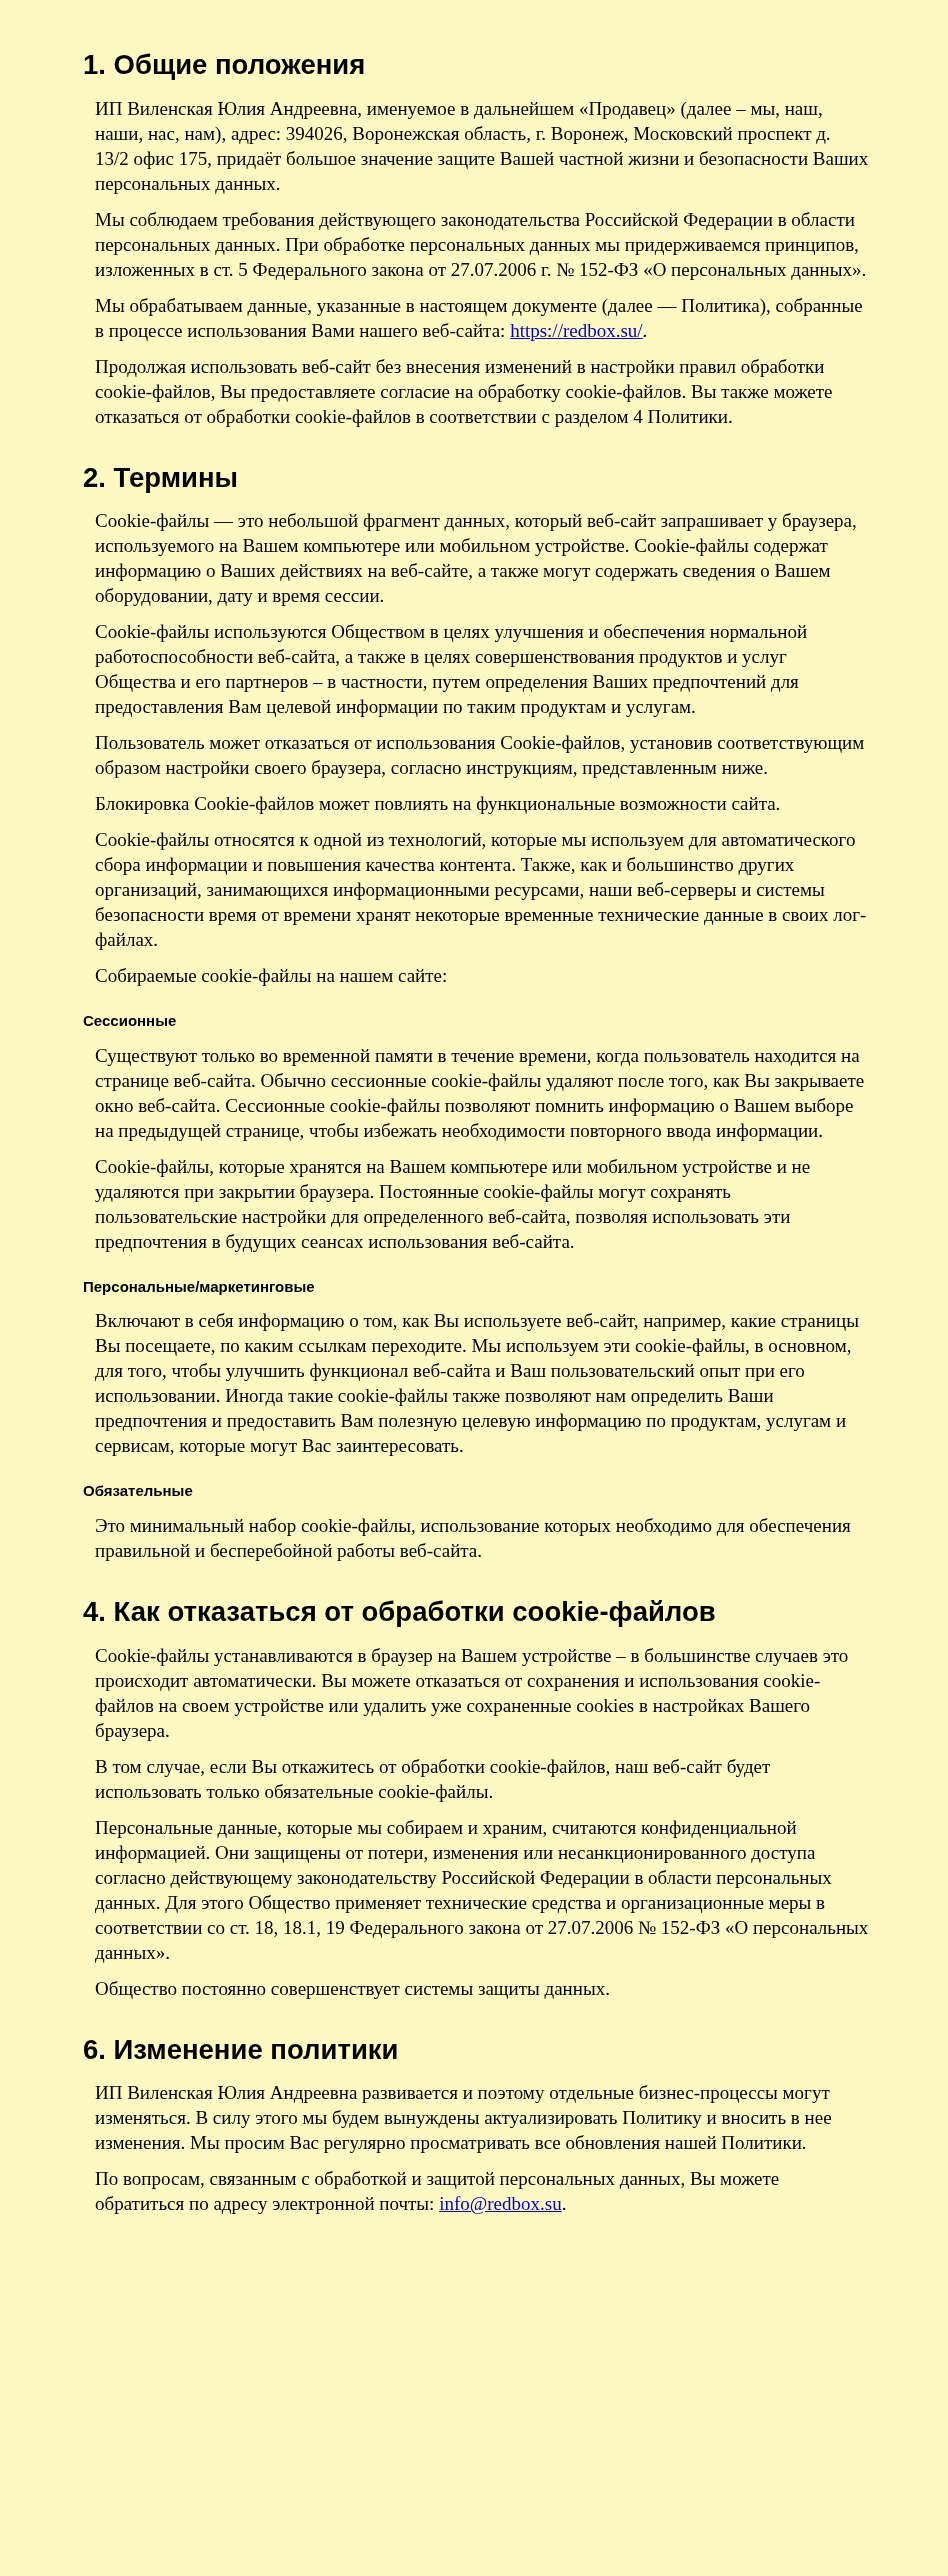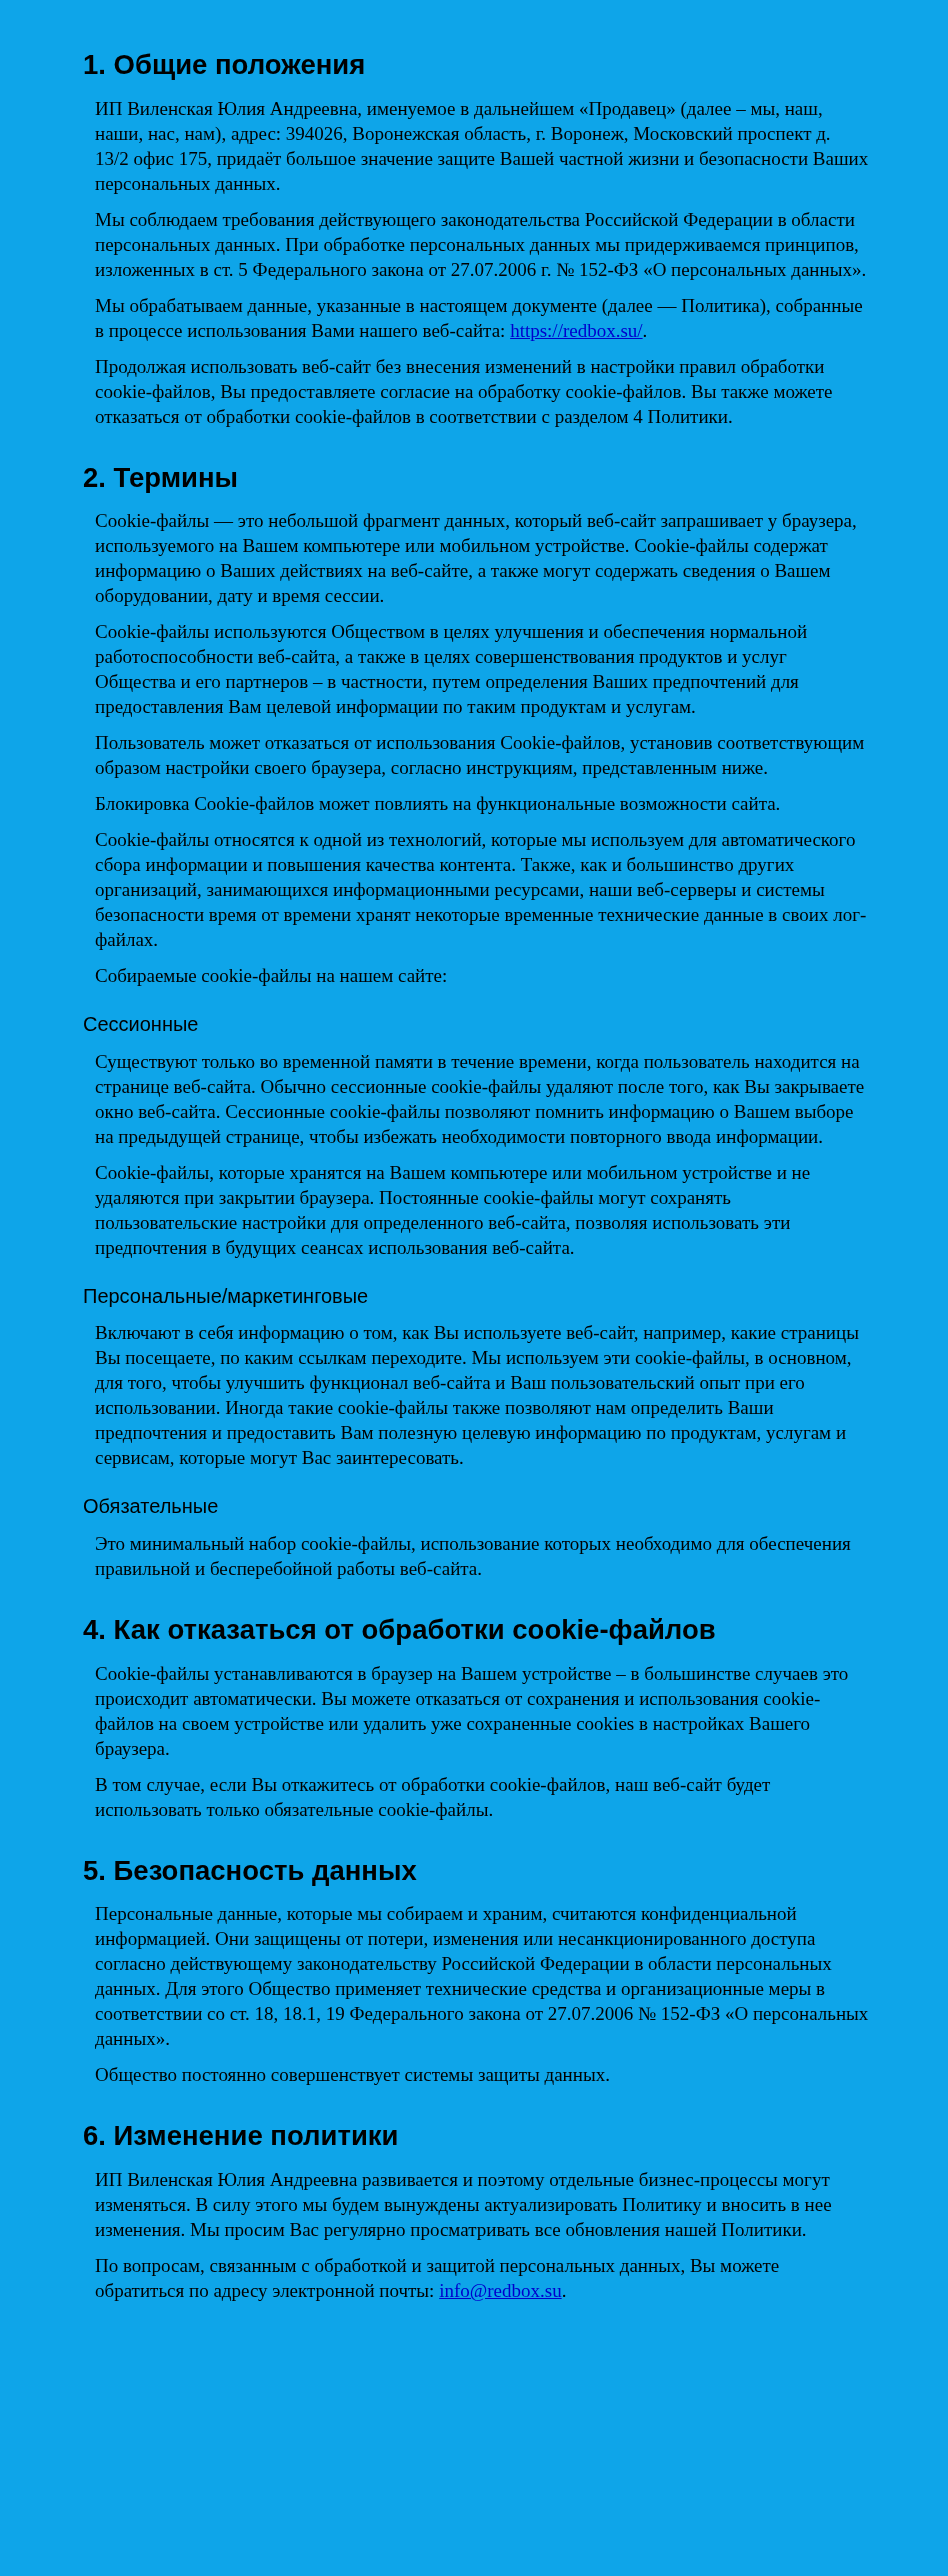--- a/index.html
+++ b/index.html
@@ -6,37 +6,37 @@
     margin: 0;
     padding: 0;
     background: #ffffff;
     color: #000000;
   }
   .page {
     width: 949px;
     min-height: 2576px;
     box-sizing: border-box;
     padding: 49px 80px 46px 83px;
-    background: #0ea5e9;
+    background: #fef9c3;
   }
   h1 {
     font-family: "Liberation Sans", sans-serif;
     font-weight: bold;
     font-size: 27.5px;
     line-height: 1.15;
     margin: 33px 0 15px 0;
     color: #000000;
   }
   h1.first {
     margin-top: 0;
   }
   h2 {
     font-family: "Liberation Sans", sans-serif;
-    font-weight: normal;
-    font-size: 20px;
+    font-weight: bold;
+    font-size: 15px;
     line-height: 1.2;
     margin: 24px 0 12.6px 0;
     color: #000000;
   }
   p {
     font-family: "Liberation Serif", serif;
     font-size: 19px;
     line-height: 25px;
     margin: 0 0 11px 12px;
     color: #000000;
@@ -67,21 +67,20 @@
       <h2>Сессионные</h2>
       <p><span>Существуют только во временной памяти в течение времени, когда пользователь находится на странице веб-сайта. Обычно сессионные cookie-файлы удаляют после того, как Вы закрываете окно веб-сайта. Сессионные cookie-файлы позволяют помнить информацию о Вашем выборе на предыдущей странице, чтобы избежать необходимости повторного ввода информации.</span></p>
       <p><span>Cookie-файлы, которые хранятся на Вашем компьютере или мобильном устройстве и не удаляются при закрытии браузера. Постоянные cookie-файлы могут сохранять пользовательские настройки для определенного веб-сайта, позволяя использовать эти предпочтения в будущих сеансах использования веб-сайта.</span></p>
       <h2>Персональные/маркетинговые</h2>
       <p><span>Включают в себя информацию о том, как Вы используете веб-сайт, например, какие страницы Вы посещаете, по каким ссылкам переходите. Мы используем эти cookie-файлы, в основном, для того, чтобы улучшить функционал веб-сайта и Ваш пользовательский опыт при его использовании. Иногда такие cookie-файлы также позволяют нам определить Ваши предпочтения и предоставить Вам полезную целевую информацию по продуктам, услугам и сервисам, которые могут Вас заинтересовать.</span></p>
       <h2>Обязательные</h2>
       <p><span>Это минимальный набор cookie-файлы, использование которых необходимо для обеспечения правильной и бесперебойной работы веб-сайта.</span></p>
       <h1>4. Как отказаться от обработки cookie-файлов</h1>
       <p><span>Cookie-файлы устанавливаются в браузер на Вашем устройстве – в большинстве случаев это происходит автоматически. Вы можете отказаться от сохранения и использования cookie-файлов на своем устройстве или удалить уже сохраненные cookies в настройках Вашего браузера.</span></p>
       <p><span>В том случае, если Вы откажитесь от обработки cookie-файлов, наш веб-сайт будет использовать только обязательные cookie-файлы.</span></p>
-      <h1>5. Безопасность данных</h1>
       <p><span>Персональные данные, которые мы собираем и храним, считаются конфиденциальной информацией. Они защищены от потери, изменения или несанкционированного доступа согласно действующему законодательству Российской Федерации в области персональных данных. Для этого Общество применяет технические средства и организационные меры в соответствии со ст. 18, 18.1, 19 Федерального закона от 27.07.2006 № 152-ФЗ «О персональных данных».</span></p>
       <p><span>Общество постоянно совершенствует системы защиты данных.</span></p>
       <h1>6. Изменение политики</h1>
       <p><span>ИП Виленская Юлия Андреевна развивается и поэтому отдельные бизнес-процессы могут изменяться. В силу этого мы будем вынуждены актуализировать Политику и вносить в нее изменения. Мы просим Вас регулярно просматривать все обновления нашей Политики.</span></p>
       <p><span>По вопросам, связанным с обработкой и защитой персональных данных, Вы можете обратиться по адресу электронной почты: </span><a class="link">info@redbox.su</a><span>.</span></p>
     </div>
 </div>
 
 
 </body></html>

